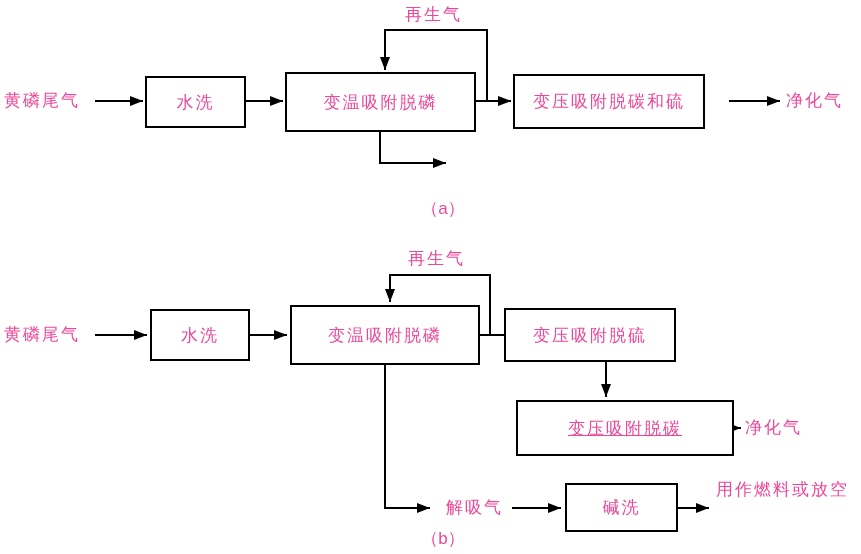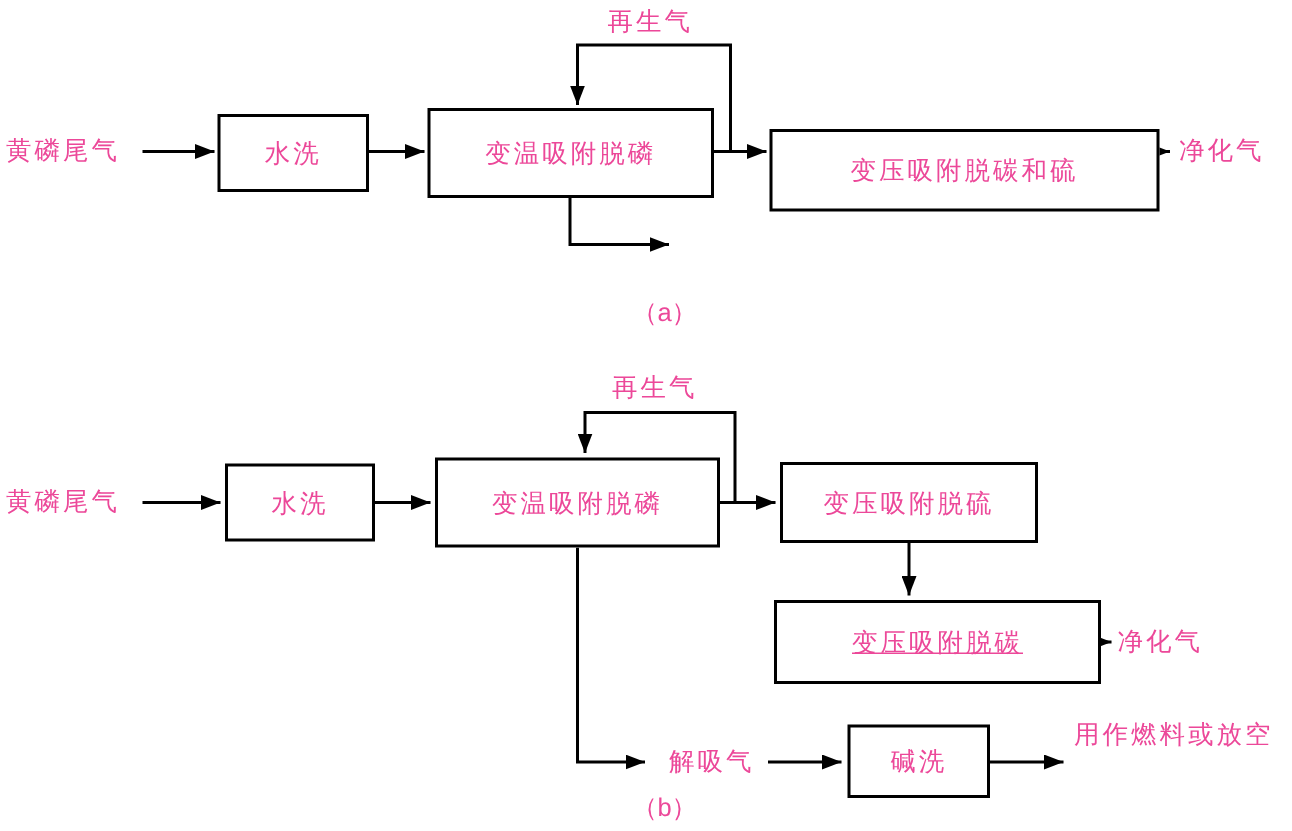--- a/index.html
+++ b/index.html
@@ -85,42 +85,42 @@
   </svg>
 
   <div class="lbl" style="left:405px; top:5px;">再生气</div>
 
   <div class="lbl" style="left:4px; top:91px;">黄磷尾气</div>
 
   <div class="box" style="left:145px; top:76px; width:101px; height:52px;">水洗</div>
 
   <div class="box" style="left:285px; top:72px; width:191px; height:60px;">变温吸附脱磷</div>
 
-  <div class="box" style="left:513px; top:86px; width:260px; height:55px;">变压吸附脱碳和硫</div>
+  <div class="box" style="left:513px; top:74px; width:192px; height:55px;">变压吸附脱碳和硫</div>
 
   <div class="lbl" style="left:786px; top:91px;">净化气</div>
 
 
   <div class="caption" style="left:408px; top:199px;">（a）</div>
 
   <div class="lbl" style="left:408px; top:249px;">再生气</div>
 
   <div class="lbl" style="left:4px; top:325px;">黄磷尾气</div>
 
   <div class="box" style="left:150px; top:309px; width:100px; height:52px;">水洗</div>
 
   <div class="box" style="left:290px; top:305px; width:190px; height:60px;">变温吸附脱磷</div>
 
-  <div class="box" style="left:520px; top:308px; width:172px; height:54px;">变压吸附脱硫</div>
+  <div class="box" style="left:504px; top:308px; width:172px; height:54px;">变压吸附脱硫</div>
 
   <div class="box" style="left:516px; top:400px; width:218px; height:56px;text-decoration:underline;">变压吸附脱碳</div>
 
   <div class="lbl" style="left:745px; top:418px;">净化气</div>
 
   <div class="lbl" style="left:446px; top:498px;">解吸气</div>
 
-  <div class="box" style="left:565px; top:483px; width:95px; height:49px;">碱洗</div>
+  <div class="box" style="left:565px; top:483px; width:113px; height:49px;">碱洗</div>
 
   <div class="lbl" style="left:716px; top:480px;">用作燃料或放空</div>
 
   <div class="caption" style="left:408px; top:529px;">（b）</div>
 
 </div>
 
 </body></html>

